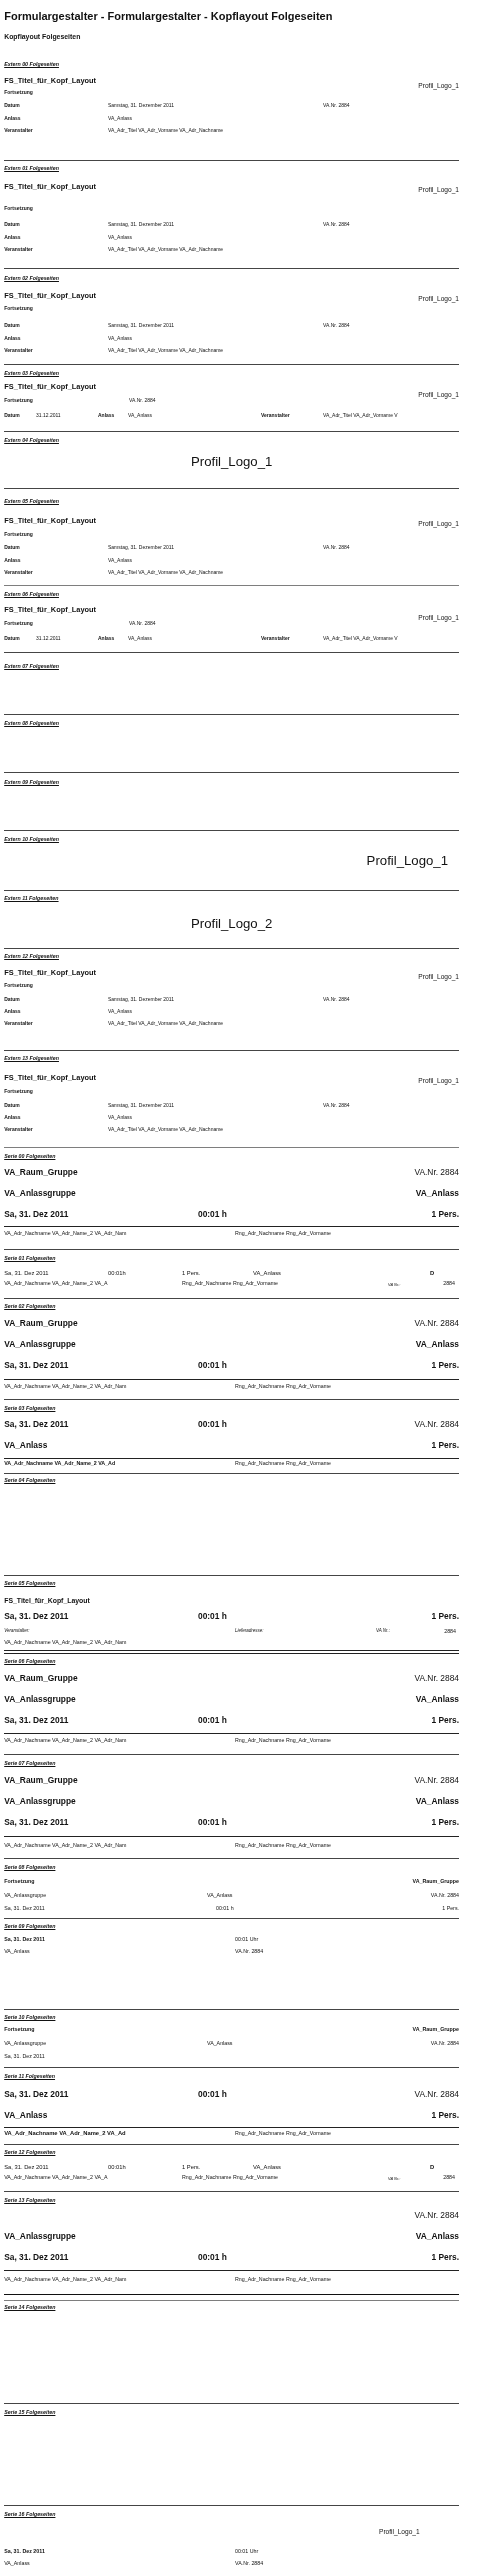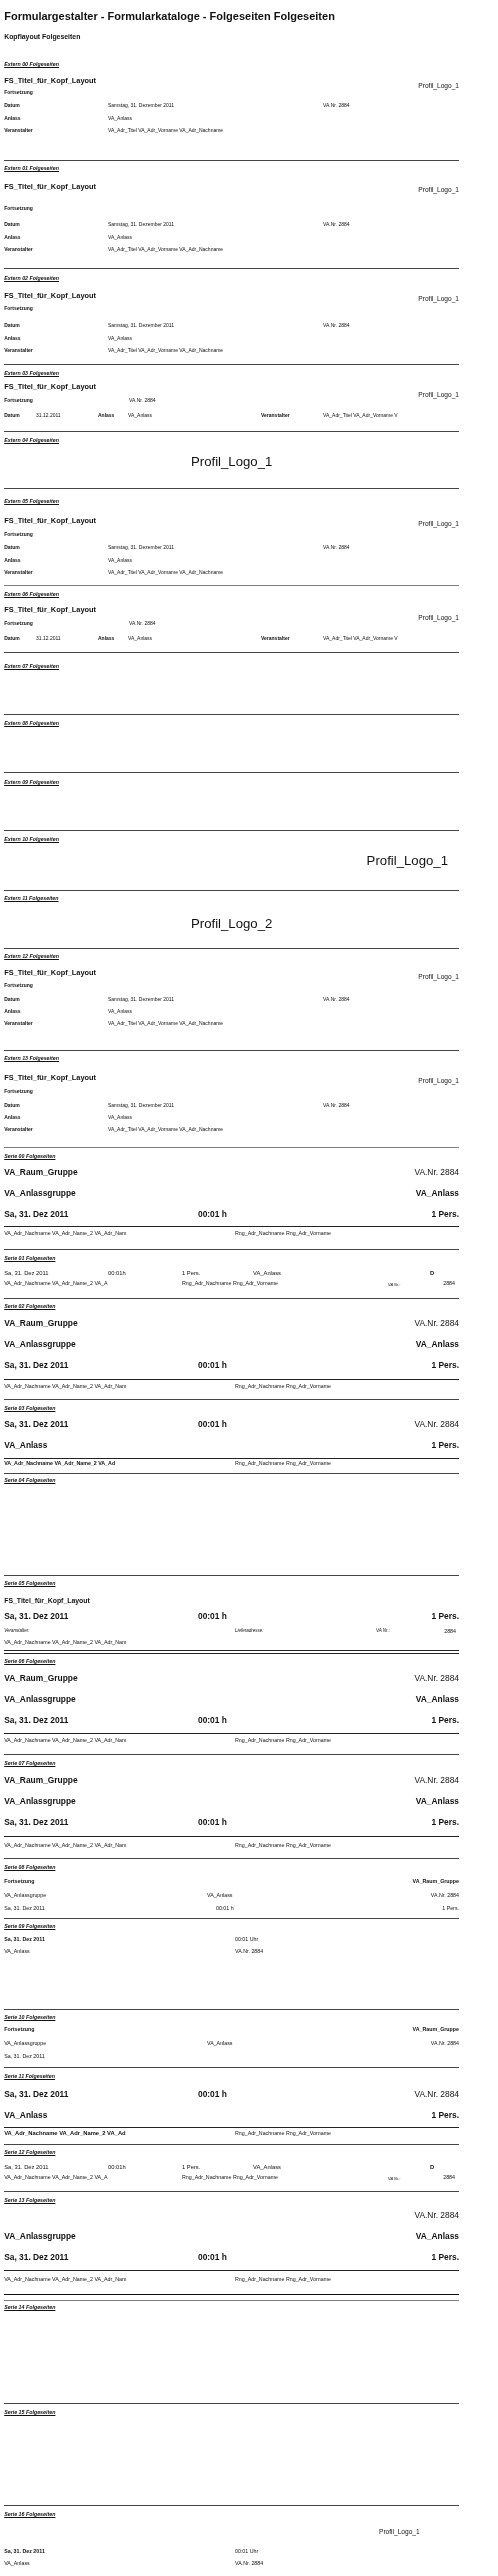--- a/index.html
+++ b/index.html
@@ -28,21 +28,21 @@
   .hr{position:absolute;left:4.2px;width:455px;height:0;border-top:1.1px solid #454545;}
   .hr.thin{border-top:0.8px solid #222;}
   .hr.gray{border-top:1.6px solid #7e7e7e;}
   .hr.black1{border-top:0.5px solid #111;}
 </style>
 </head>
 <body>
 
 <div id="page">
 
-  <div class="abs title" style="top:9.5px;left:4.2px">Formulargestalter - Formularkataloge - Folgeseiten Folgeseiten</div>
+  <div class="abs title" style="top:9.5px;left:4.2px">Formulargestalter - Formulargestalter - Kopflayout Folgeseiten</div>
   <div class="abs subtitle" style="top:33px;left:4.2px">Kopflayout Folgeseiten</div>
 
   <div>
     <div class="abs lbl" style="top:62px;left:4.2px">Extern 00 Folgeseiten</div>
     <div class="abs fs" style="top:77px;left:4.2px">FS_Titel_für_Kopf_Layout</div>
     <div class="abs logo r" style="top:82px">Profil_Logo_1</div>
     <div class="abs smb" style="top:90px;left:4.2px">Fortsetzung</div>
     <div class="abs smb" style="top:103px;left:4.2px">Datum</div>
     <div class="abs sm" style="top:103px;left:108px">Samstag, 31. Dezember 2011</div>
     <div class="abs sm" style="top:103px;left:323px">VA.Nr. 2884</div>

